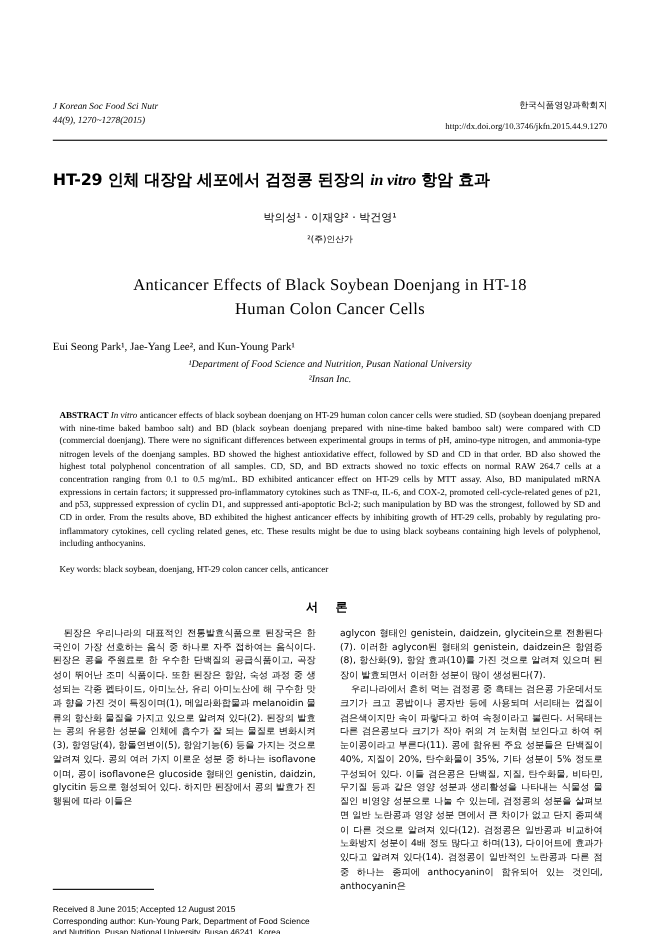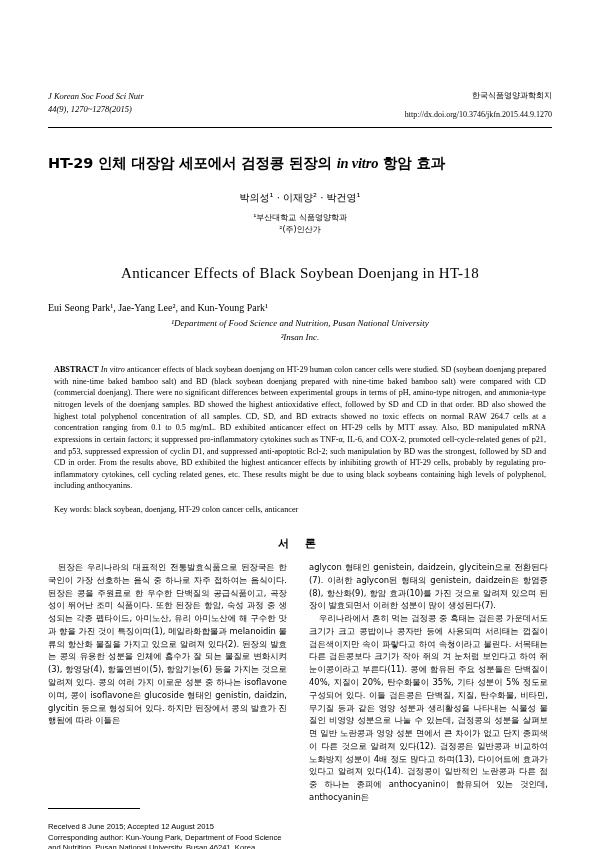--- a/index.html
+++ b/index.html
@@ -180,26 +180,26 @@
   </div>
   <hr class="rule">
 
   <div class="title-kr">
     <span>HT-29 인체 대장암 세포에서 검정콩 된장의 </span><span class="ital">in vitro</span><span> 항암 효과</span>
   </div>
 
   <div class="authors-kr">박의성¹ · 이재양² · 박건영¹</div>
 
   <div class="affil-kr">
-    <div>¹부산대학교 식품영양학과</div>
     <div>²(주)인산가</div>
   </div>
 
   <div class="title-en">
     <div>Anticancer Effects of Black Soybean Doenjang in HT-18</div>
+    <div>Human Colon Cancer Cells</div>
   </div>
 
   <div class="authors-en">Eui Seong Park¹, Jae-Yang Lee², and Kun-Young Park¹</div>
 
   <div class="affil-en">
     <div>¹Department of Food Science and Nutrition, Pusan National University</div>
     <div>²Insan Inc.</div>
   </div>
 
   <div class="abstract">

